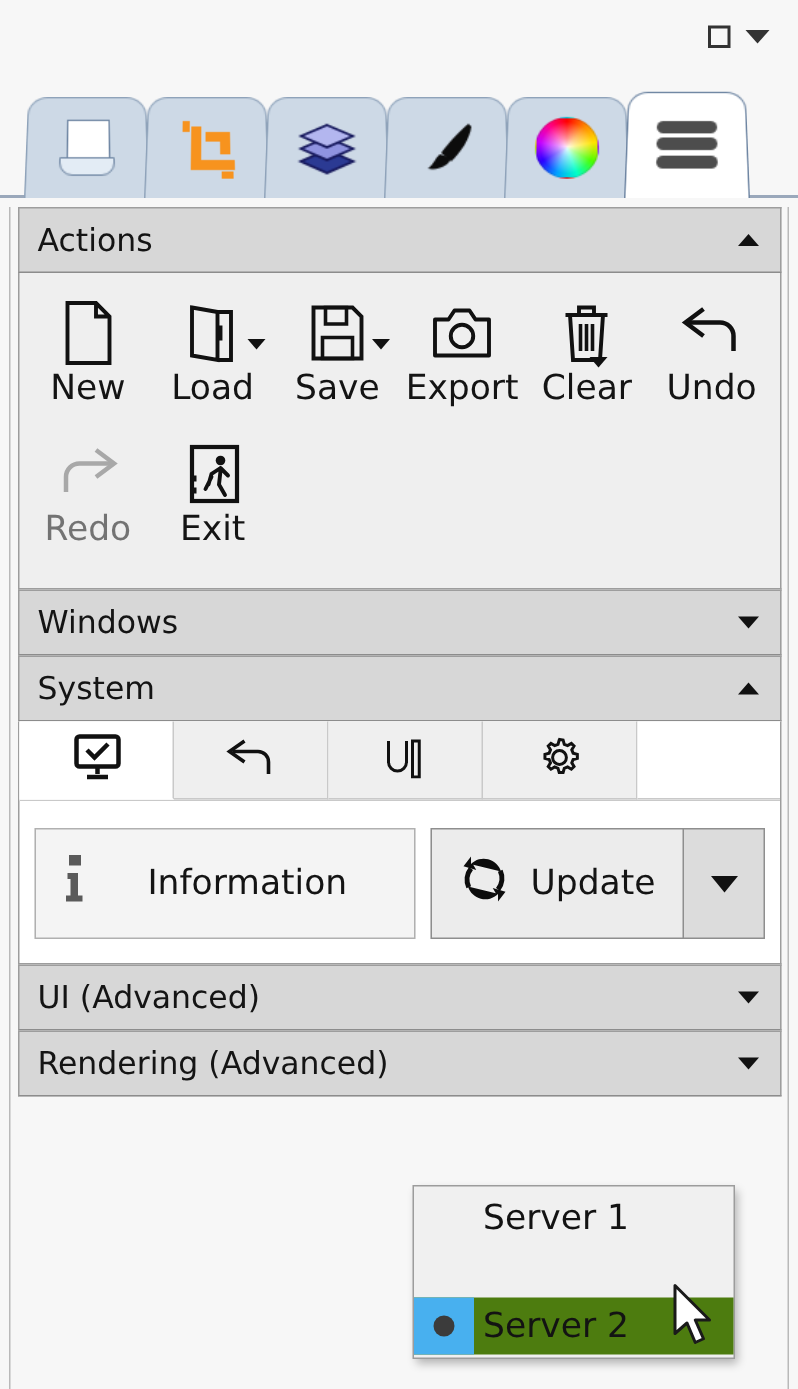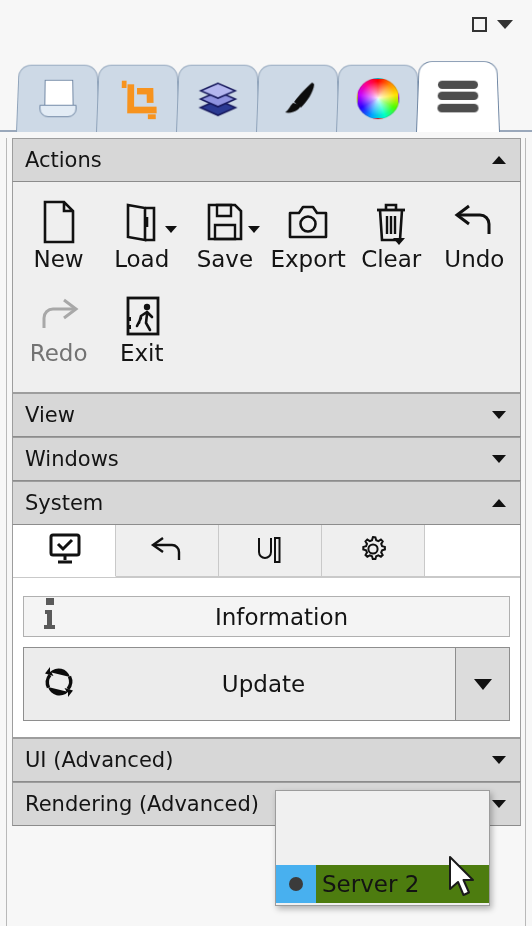--- a/index.html
+++ b/index.html
@@ -255,21 +255,20 @@
     border-bottom: 1px solid #c9c9c9;
   }
 
   .sys-content {
     padding: 18px 10px 16px 10px;
     display: flex;
     gap: 10px;
     position: relative;
     min-height: 96px;
     box-sizing: border-box;
-    flex-direction: column;
   }
   .big-btn {
     flex: 1;
     height: 74px;
     display: flex;
     align-items: center;
     gap: 14px;
     padding: 0 18px;
     box-sizing: border-box;
     border: 1px solid #b0b0b0;
@@ -495,26 +494,20 @@
                   <rect x="5" y="30" width="4" height="4" fill="#111"></rect>
                 </svg>
             </span>
             <span class="cap">Exit</span>
           </div>
 
         </div>
       </div>
     </div>
 
-    <div class="section">
-      <div class="sec-header">
-        <span class="lbl">View</span>
-        <span class="caret down"></span>
-      </div>
-    </div>
 
     <div class="section">
       <div class="sec-header">
         <span class="lbl">Windows</span>
         <span class="caret down"></span>
       </div>
     </div>
 
 
     <div class="section">
@@ -606,20 +599,21 @@
         <span class="caret down"></span>
       </div>
     </div>
 
   </div>
 </div>
 
 <div id="popup">
   <div class="popup-item">
     <span class="radio-cell"></span>
+    <span class="p-label">Server 1</span>
   </div>
   <div class="popup-item selected">
     <span class="radio-cell">
       <span class="radio-dot"></span>
     </span>
     <span class="p-label">Server 2</span>
   </div>
 </div>
 
 <div id="cursor">

